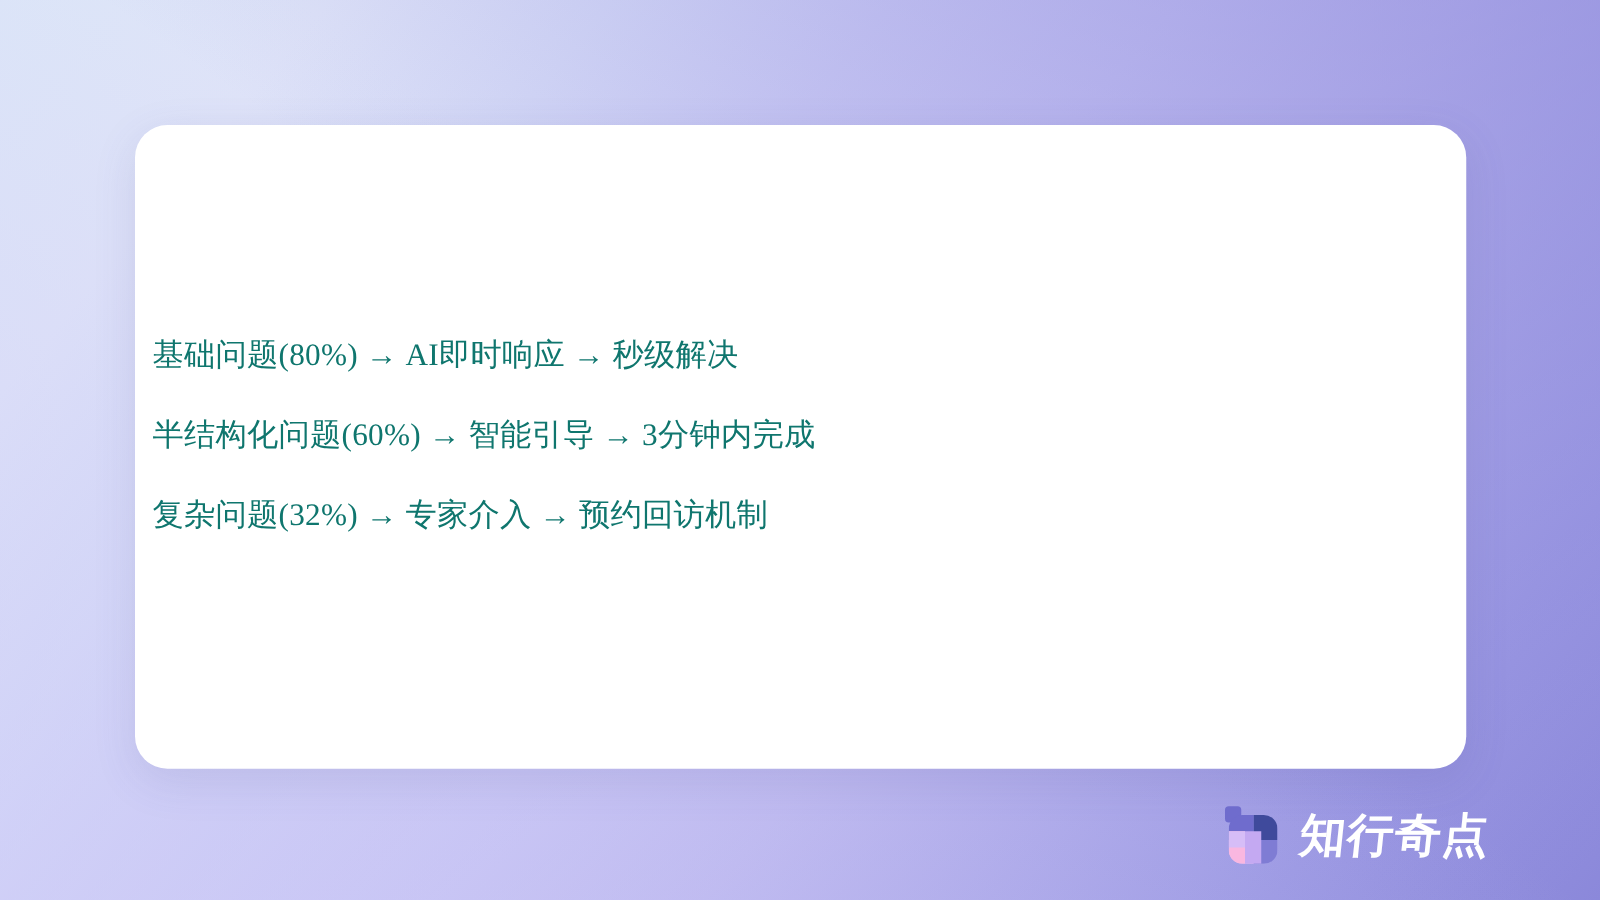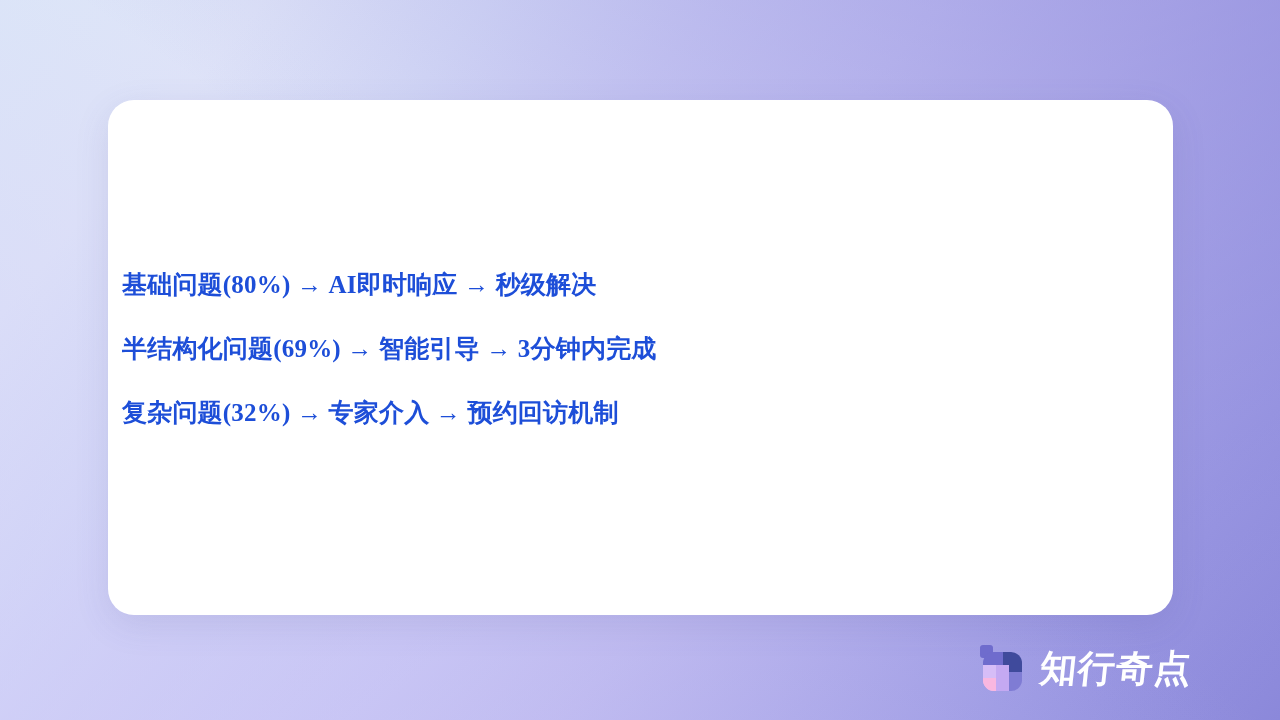--- a/index.html
+++ b/index.html
@@ -58,25 +58,24 @@
     position: absolute;
     left: 14px;
     top: 172px;
     right: 30px;
   }
 
   .body-line {
     font-family: "Liberation Serif", "DejaVu Serif", serif;
     font-size: 25px;
     line-height: 1;
-    color: #1d4ed8;
+    color: #0f766e;
     letter-spacing: 0.2px;
     white-space: nowrap;
     margin: 0 0 39px 0;
-    font-weight: bold;
   }
   .body-line:last-child { margin-bottom: 0; }
 
   
   .logo {
     position: absolute;
     left: 980px;
     top: 645px;
     display: flex;
     align-items: center;
@@ -148,21 +147,21 @@
   }
 </style>
 </head>
 <body>
 
 <div class="slide">
 
   <div class="card">
     <div class="body-lines">
       <p class="body-line">基础问题(80%) → AI即时响应 → 秒级解决</p>
-      <p class="body-line">半结构化问题(69%) → 智能引导 → 3分钟内完成</p>
+      <p class="body-line">半结构化问题(60%) → 智能引导 → 3分钟内完成</p>
       <p class="body-line">复杂问题(32%) → 专家介入 → 预约回访机制</p>
     </div>
   </div>
 
   <div class="logo">
     <div class="logo-mark">
       <span class="chip"></span>
       <span class="grid">
         <i class="q1"></i>
         <i class="q2"></i>

